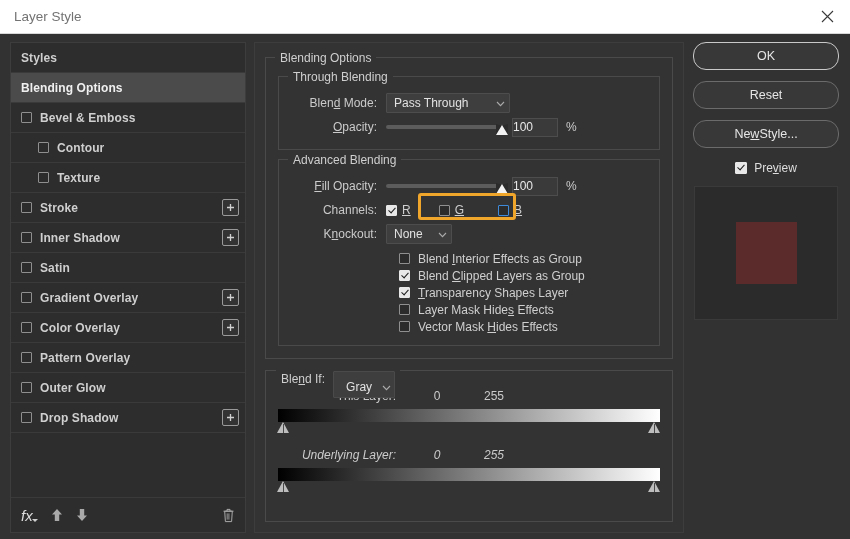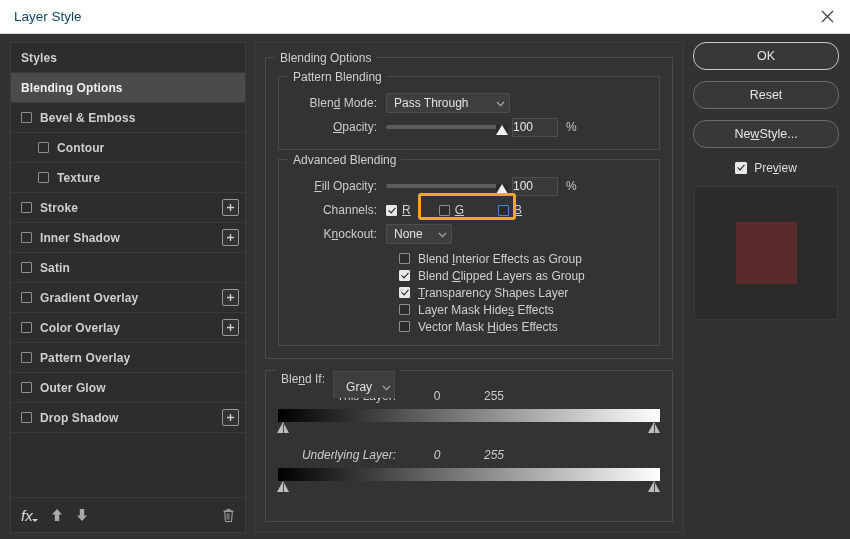--- a/index.html
+++ b/index.html
@@ -8,21 +8,21 @@
     background:#1e1e1e;
     font-family:"Liberation Sans","DejaVu Sans",sans-serif;
     font-size:12px;color:#c9c9c9;
     -webkit-font-smoothing:antialiased;
   }
   .dialog{position:absolute;inset:0;background:#323232;display:flex;flex-direction:column;}
 
   
   .titlebar{height:33px;background:#ffffff;display:flex;align-items:center;
             flex:0 0 33px;border-bottom:1px solid #d8d8d8;}
-  .titlebar .title{color:#0c4a6e;font-size:13.5px;padding-left:14px;flex:1;}
+  .titlebar .title{color:#737373;font-size:13.5px;padding-left:14px;flex:1;}
   .closebtn{width:46px;height:33px;display:flex;align-items:center;justify-content:center;
             color:#333;font-size:16px;line-height:1;cursor:pointer;}
   .closebtn svg{display:block;}
 
   
   .body{flex:1;display:flex;padding:8px 10px 6px 10px;gap:0;position:relative;}
 
   
   .sidebar{width:234px;flex:0 0 234px;display:flex;flex-direction:column;
            border:1px solid #3d3d3d;background:#2d2d2d;}
@@ -262,21 +262,21 @@
         </span>
       </div>
     </div>
 
     <div class="center">
 
       <div class="grp root">
         <div class="legend">Blending Options</div>
 
         <div class="grp" style="margin-top:2px;">
-          <div class="legend">Pattern Blending</div>
+          <div class="legend">Through Blending</div>
 
           <div class="field">
             <span class="fl">Blen<u>d</u> Mode:</span>
             <span class="select blendmode">
               <span class="cv">Pass Through</span>
               <span class="chev">
                 <svg width="9" height="6" viewBox="0 0 9 6">
                     <path d="M1 1 L4.5 4.6 L8 1" stroke="#cfcfcf" stroke-width="1.1" fill="none"></path>
                   </svg>
               </span>

